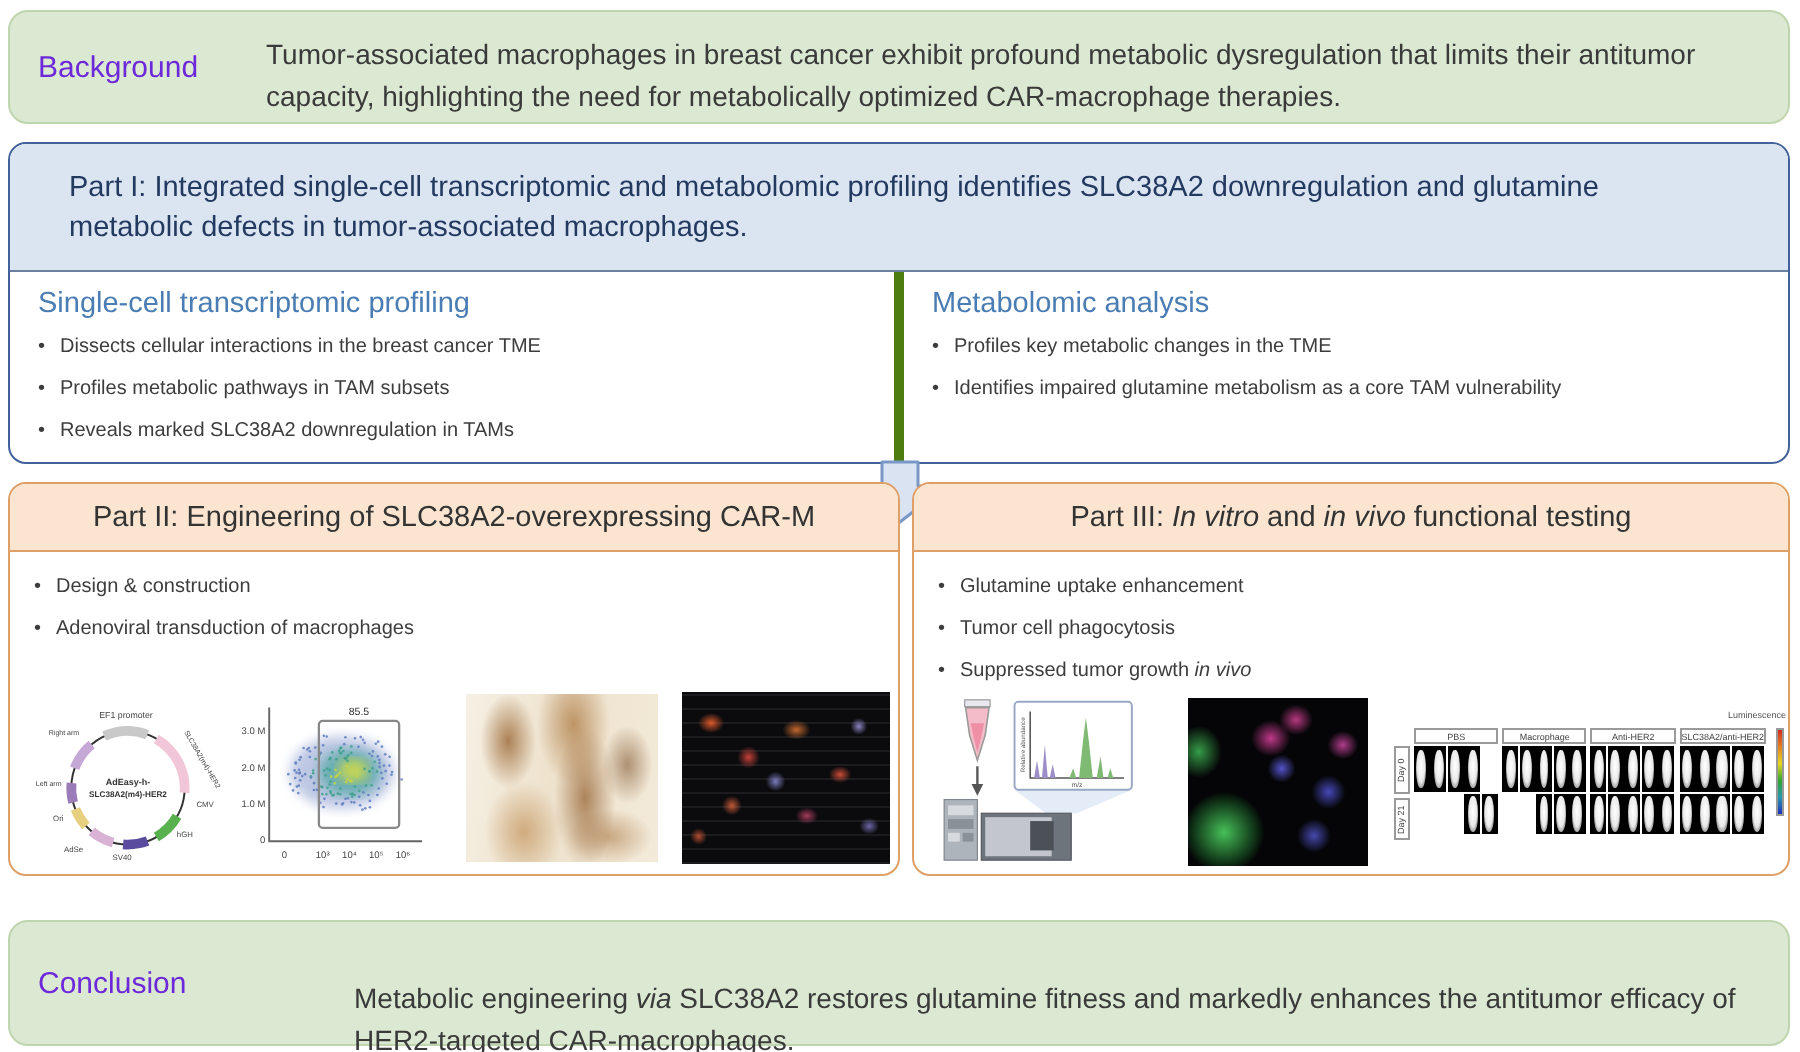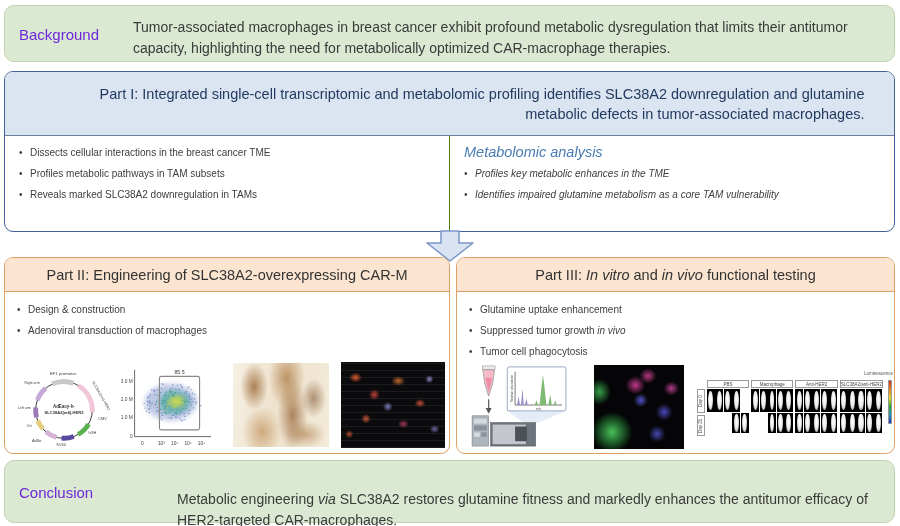--- a/index.html
+++ b/index.html
@@ -7,34 +7,34 @@
   .canvas { position:relative; width:900px; height:526px; background:#fff; overflow:hidden; }
 
   
   .green-box { position:absolute; left:4px; width:891px; background:#dbe9d3; border:1px solid #bfd5ae; border-radius:10px; }
   .banner-label { position:absolute; left:14px; top:50%; transform:translateY(-50%); font-size:15px; color:#6d28d9; }
   .banner-text { position:absolute; left:128px; font-size:14px; line-height:21px; color:#3a3a3a; }
 
   
   .p1 { position:absolute; left:4px; top:71px; width:891px; height:161px; border:1.5px solid #41629a; border-radius:9px; background:#fff; overflow:hidden; }
   .p1-header { height:64px; background:#dbe4f1; border-bottom:1px solid #6d7f9e; display:flex; align-items:center; justify-content:center; }
-  .p1-title { max-width:830px; text-align:right; font-size:14.5px; line-height:20px; color:#233a60; }
+  .p1-title { max-width:830px; text-align:left; font-size:14.5px; line-height:20px; color:#233a60; }
   .p1-cols { display:flex; height:95px; }
   .p1-col { flex:1; padding:6px 10px 0 12px; }
-  .p1-col + .p1-col { border-left:1px solid #4d7c0f;font-style:italic; }
+  .p1-col + .p1-col { border-left:5px solid #4d7c0f; }
   .col-heading { font-size:14.5px; color:#4a7db3; margin:2px 0 3px 2px; }
   ul.bullets { list-style:none; }
   ul.bullets li { position:relative; padding-left:13px; font-size:10px; line-height:21px; color:#3d3d3d; }
   ul.bullets li::before { content:"•"; position:absolute; left:2px; color:#3d3d3d; }
 
   
   .down-arrow { position:absolute; left:426px; top:230px; }
 
   
-  .part-box { position:absolute; top:257px; height:197px; border:1.5px solid #dfa067; border-radius:9px; background:#fff; overflow:hidden; }
+  .part-box { position:absolute; top:241px; height:197px; border:1.5px solid #dfa067; border-radius:9px; background:#fff; overflow:hidden; }
   .p2 { left:4px; width:446px; }
   .p3 { left:456px; width:439px; }
   .part-header { height:34px; background:#fbe5d1; border-bottom:1.5px solid #dfa067; display:flex; align-items:center; justify-content:center; font-size:14.5px; color:#333; }
   .part-bullets { padding:7px 6px 0 10px; }
   .it { font-style:italic; }
 
   
   .fig { position:absolute; }
   .ihc { left:228px; top:105px; width:96px; height:84px;
     background:
@@ -102,30 +102,31 @@
     <div class="banner-label">Background</div>
     <div class="banner-text" style="top:11px; width:748px;">Tumor-associated macrophages in breast cancer exhibit profound metabolic dysregulation that limits their antitumor capacity, highlighting the need for metabolically optimized CAR-macrophage therapies.</div>
   </div>
 
   <div class="p1">
     <div class="p1-header">
       <div class="p1-title">Part I: Integrated single-cell transcriptomic and metabolomic profiling identifies SLC38A2 downregulation and glutamine metabolic defects in tumor-associated macrophages.</div>
     </div>
     <div class="p1-cols">
       <div class="p1-col">
+        <div class="col-heading">Single-cell transcriptomic profiling</div>
         <ul class="bullets">
           <li>Dissects cellular interactions in the breast cancer TME</li>
           <li>Profiles metabolic pathways in TAM subsets</li>
           <li>Reveals marked SLC38A2 downregulation in TAMs</li>
         </ul>
       </div>
       <div class="p1-col">
         <div class="col-heading">Metabolomic analysis</div>
         <ul class="bullets" style="max-width:390px;">
-          <li>Profiles key metabolic enhances in the TME</li>
+          <li>Profiles key metabolic changes in the TME</li>
           <li>Identifies impaired glutamine metabolism as a core TAM vulnerability</li>
         </ul>
       </div>
     </div>
   </div>
 
   <svg class="down-arrow" width="48" height="33" viewBox="0 0 48 33">
     <polygon points="15,1 33,1 33,13 47,13 24,31 1,13 15,13" fill="#d9e3f2" stroke="#7b97c6" stroke-width="1.5" stroke-linejoin="round"></polygon>
   </svg>
 
@@ -339,22 +340,22 @@
     <div class="fig ihc"></div>
     <div class="fig fluo2"></div>
   </div>
 
   <div class="part-box p3">
     <div class="part-header">
       <span><span>Part III: </span><span class="it">In vitro</span><span> and </span><span class="it">in vivo</span><span> functional testing</span></span>
     </div>
     <ul class="bullets part-bullets">
       <li>Glutamine uptake enhancement</li>
+      <li>Tumor cell phagocytosis</li>
       <li><span>Suppressed tumor growth </span><span class="it">in vivo</span></li>
-      <li>Tumor cell phagocytosis</li>
     </ul>
 
     <svg class="fig" style="left:6px; top:104px;" width="112" height="88" viewBox="0 0 112 90">
       <polygon points="60,62 44,50 104,50 76,62" fill="#d8e6f4" opacity="0.7"></polygon>
       <rect x="18.5" y="4" width="13" height="3.5" fill="#e8e8ee" stroke="#999" stroke-width="0.6"></rect>
       <polygon points="19,8 31,8 29,22 25,35 21,22" fill="#f4bcc8" stroke="#999" stroke-width="0.8"></polygon>
       <polygon points="21.6,16 28.4,16 27,23 25,31 23,23" fill="#ee8fa6"></polygon>
       <line x1="25" y1="38" x2="25" y2="48" stroke="#555" stroke-width="1.2"></line>
       <polygon points="22,47 28,47 25,53" fill="#555"></polygon>
       <rect x="8" y="55" width="17" height="31" fill="#aeb4bc" stroke="#80858c" stroke-width="0.6"></rect>

